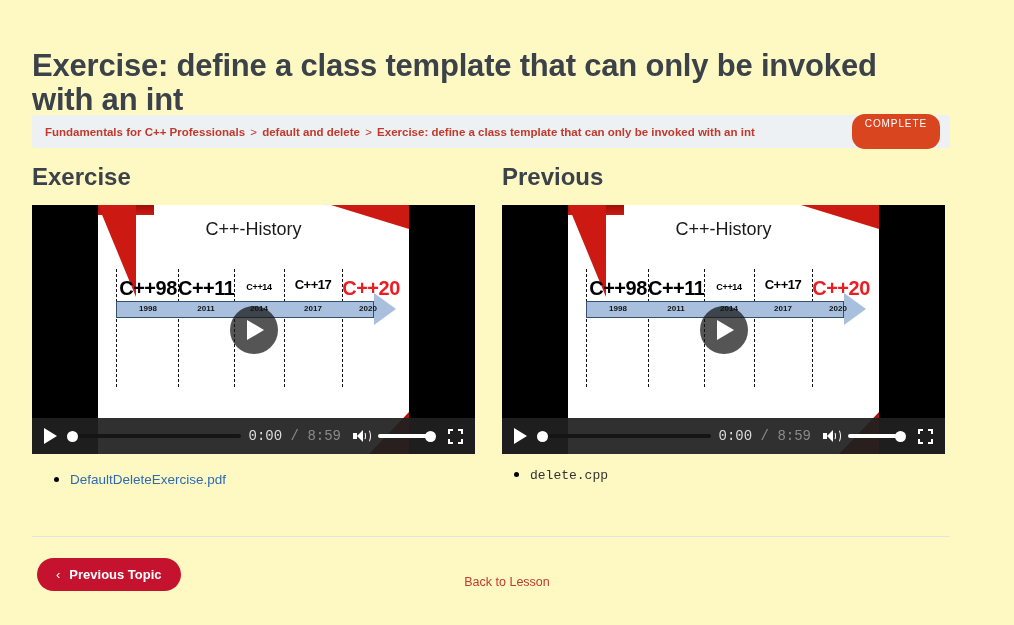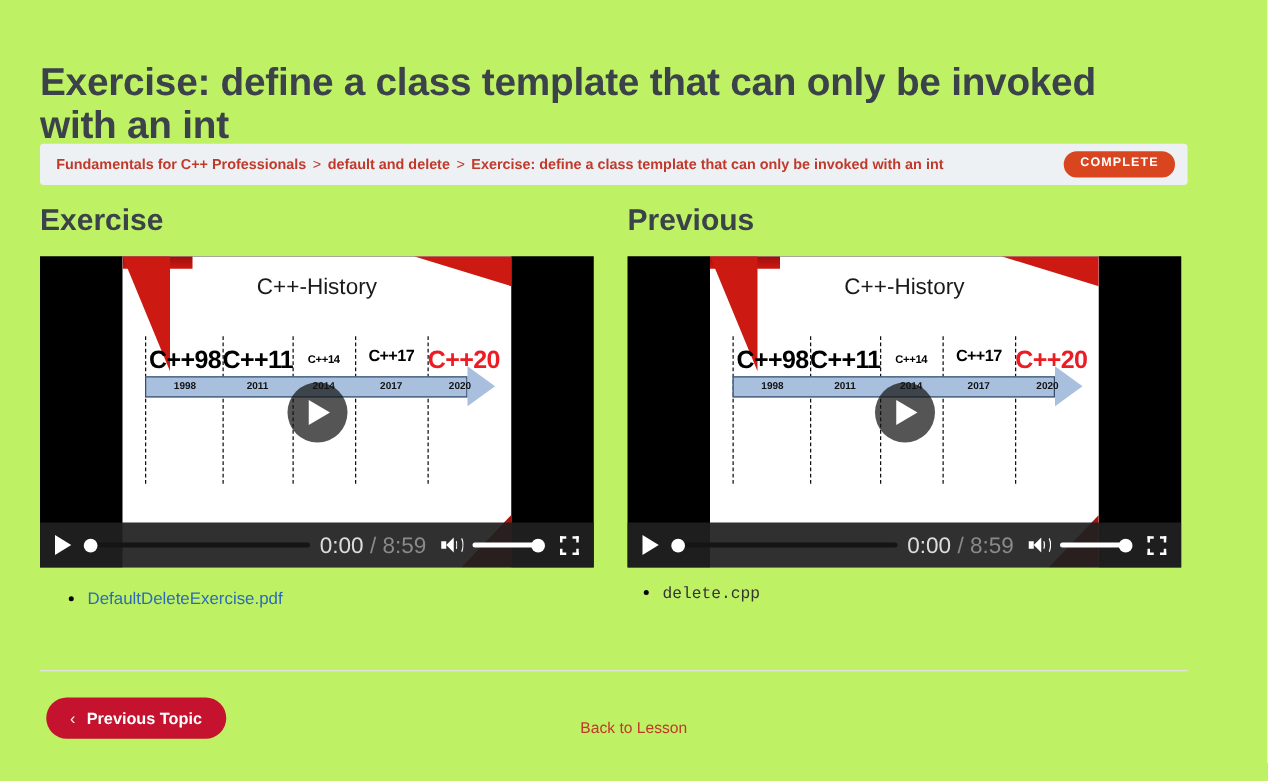--- a/index.html
+++ b/index.html
@@ -9,21 +9,21 @@
     width: 1014px;
     height: 625px;
     background: #ffffff;
     font-family: "Liberation Sans", sans-serif;
     overflow: hidden;
   }
   .page {
     position: relative;
     width: 1014px;
     height: 625px;
-    background: #bef264;
+    background: #fef9c3;
   }
 
   
   .page-title {
     position: absolute;
     left: 32px;
     top: 28px;
     width: 880px;
     font-size: 31px;
     line-height: 34px;
@@ -56,23 +56,23 @@
   .crumb-sep {
     color: #c0392b;
     font-weight: 400;
     padding: 0 2px;
   }
   .complete-badge {
     flex: 0 0 auto;
     background: #d9451f;
     color: #ffffff;
     font-size: 10px;
-    font-weight: 700;
+    font-weight: 400;
     letter-spacing: 0.9px;
-    padding: 5px 13px 6px;
+    padding: 5px 13px 20px;
     border-radius: 13px;
     line-height: 1;
     white-space: nowrap;
   }
 
   
   .col {
     position: absolute;
     top: 163px;
     width: 443px;
@@ -246,24 +246,25 @@
   }
   .seek-knob {
     position: relative;
     width: 11px; height: 11px;
     border-radius: 50%;
     background: #ffffff;
     z-index: 2;
   }
   .time-disp {
     flex: 0 0 auto;
-    font-size: 18px;
+    font-size: 14px;
     color: #dcdcdc;
     margin-right: 12px;
     white-space: nowrap;
+    font-family: Liberation Mono, monospace;
   }
   .time-disp .tsep { color: #8a8a8a; }
   .time-disp .tdur { color: #8a8a8a; }
   .vol-icon {
     flex: 0 0 auto;
     position: relative;
     width: 17px; height: 14px;
     margin-right: 8px;
   }
   .vol-icon .spk {

